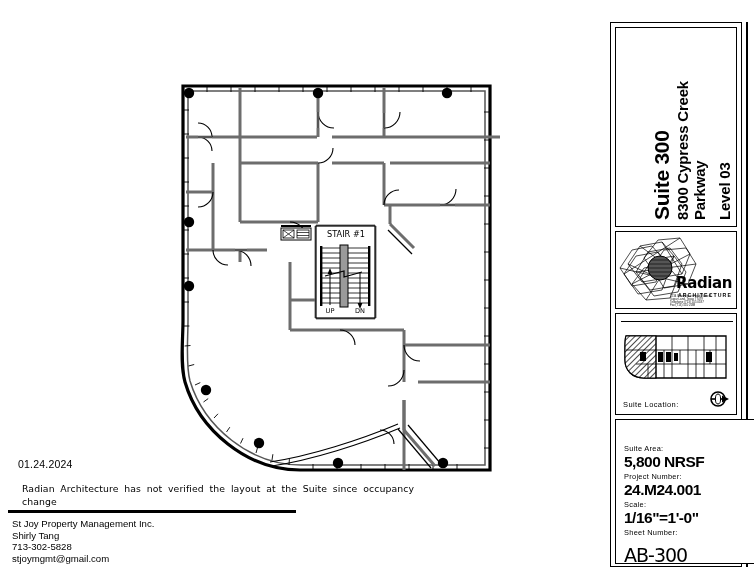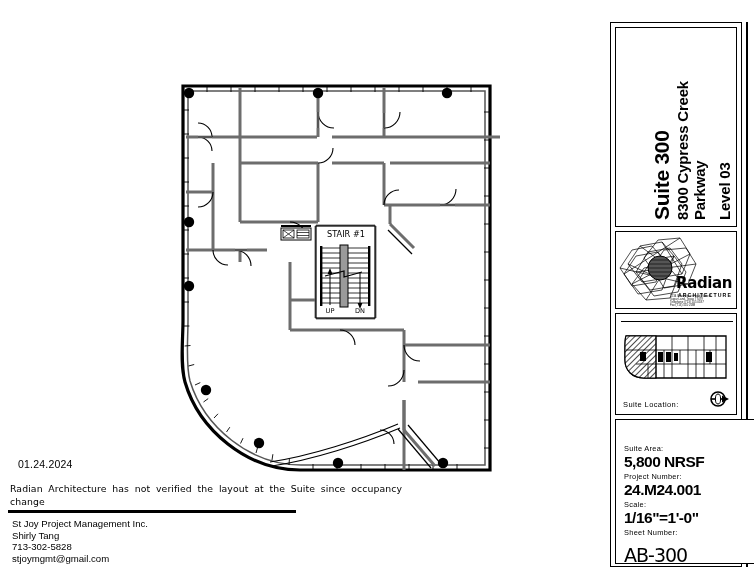--- a/index.html
+++ b/index.html
@@ -8,21 +8,21 @@
 
   
   #sheet{position:absolute;left:0;top:0;width:754px;height:588px;}
 
   #plan-area{position:absolute;left:0;top:0;width:598px;height:588px;}
   #plan-svg{position:absolute;left:0;top:0;}
 
   
   #notes{position:absolute;left:10px;top:458px;width:420px;}
   #rev-date{font-size:10.5px;letter-spacing:.2px;margin:0 0 12px 0;padding-left:8px;}
-  #disclaimer{font-size:9.3px;line-height:13px;margin:0;
+  #disclaimer{font-size:9.3px;line-height:13px;margin:12px;
               font-family:"DejaVu Sans", sans-serif;
               text-align:justify;width:392px;letter-spacing:.1px;}
   #notes-rule{position:absolute;left:8px;top:510px;width:288px;height:3px;background:#000;}
   #owner-block{position:absolute;left:12px;top:518px;font-size:9.6px;line-height:11.6px;}
   #owner-block div{white-space:nowrap;}
 
   
   #titleblock{position:absolute;left:610px;top:22px;width:132px;height:545px;
               border:1.5px solid #000;box-sizing:border-box;background:#fff;}
   #tb-outer-right{position:absolute;left:746px;top:22px;width:2px;height:545px;background:#000;}
@@ -317,21 +317,21 @@
 
   </svg>
   </div>
 
   <div id="notes">
     <p id="rev-date">01.24.2024</p>
     <p id="disclaimer">Radian Architecture has not verified the layout at the Suite since occupancy change</p>
   </div>
   <div id="notes-rule"></div>
   <div id="owner-block">
-    <div>St Joy Project Management Inc.</div>
+    <div>St Joy Property Management Inc.</div>
     <div>Shirly Tang</div>
     <div>713-302-5828</div>
     <div>stjoymgmt@gmail.com</div>
   </div>
 
   <div id="tb-outer-right"></div>
   <div id="titleblock">
 
     <div class="tb-cell" id="tb-project">
       <span class="rot" id="tb-suite">Suite 300</span>

